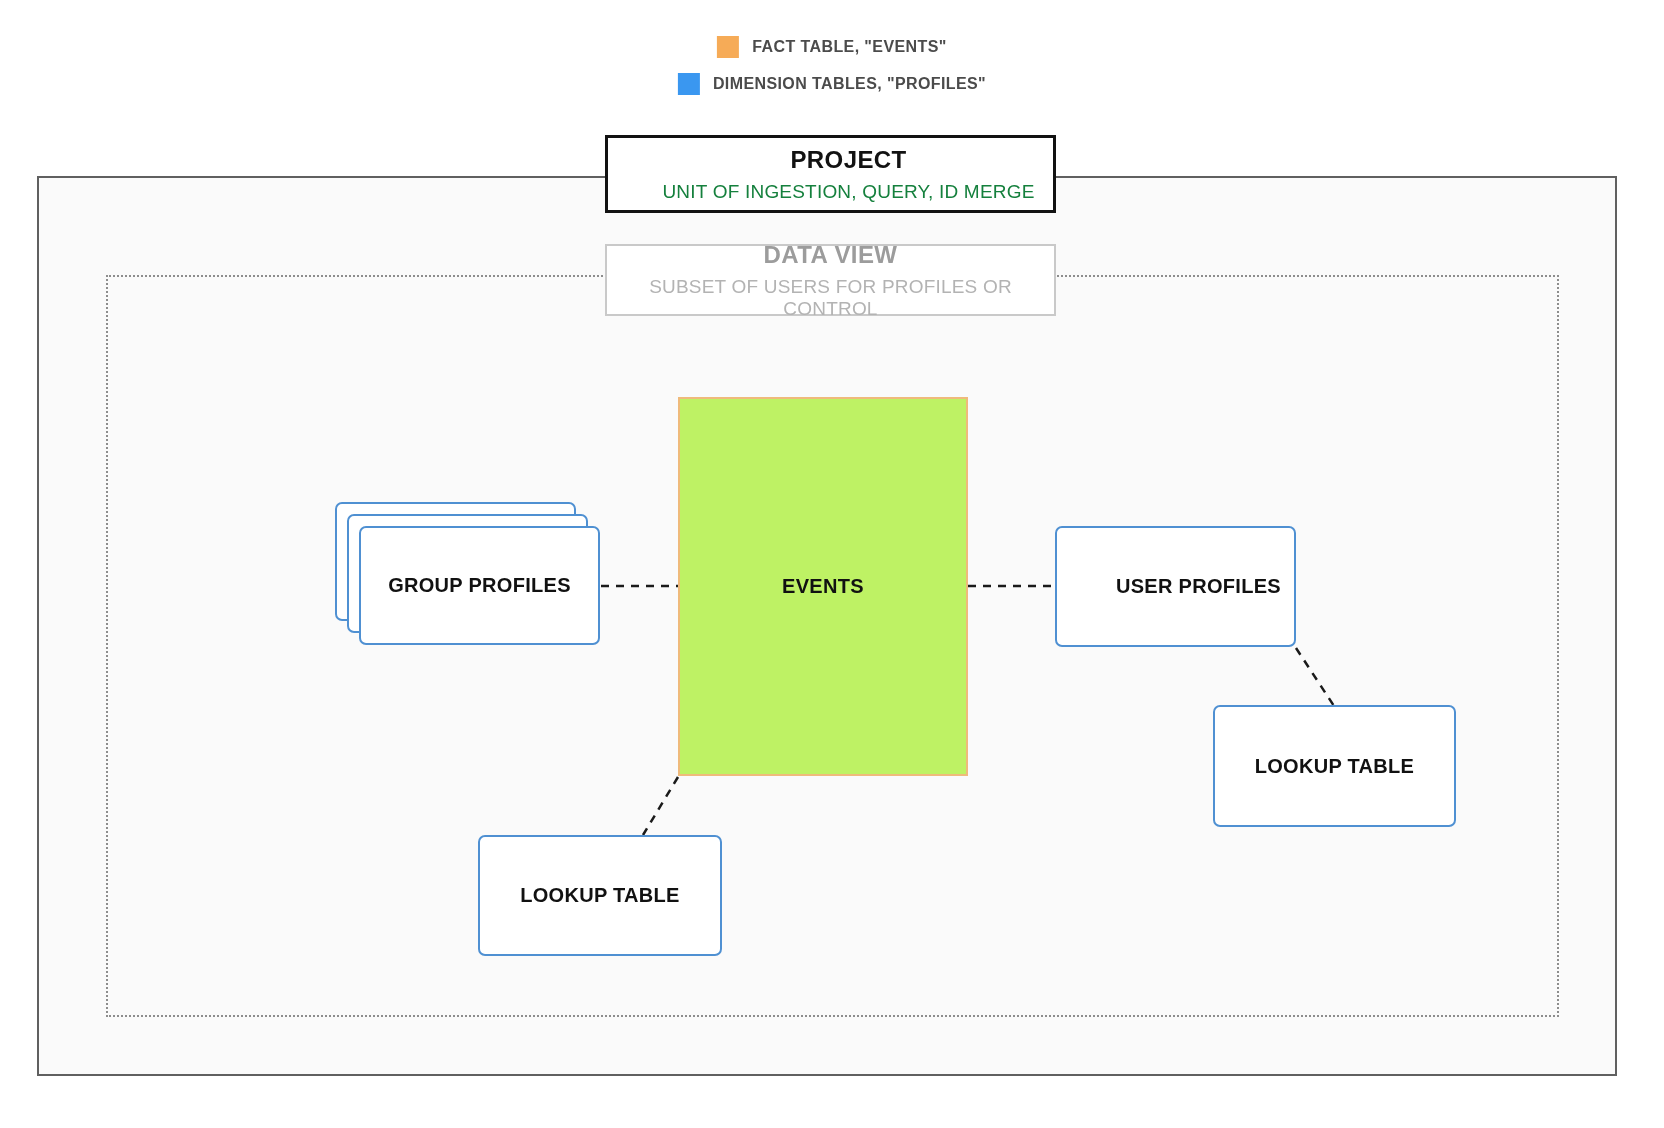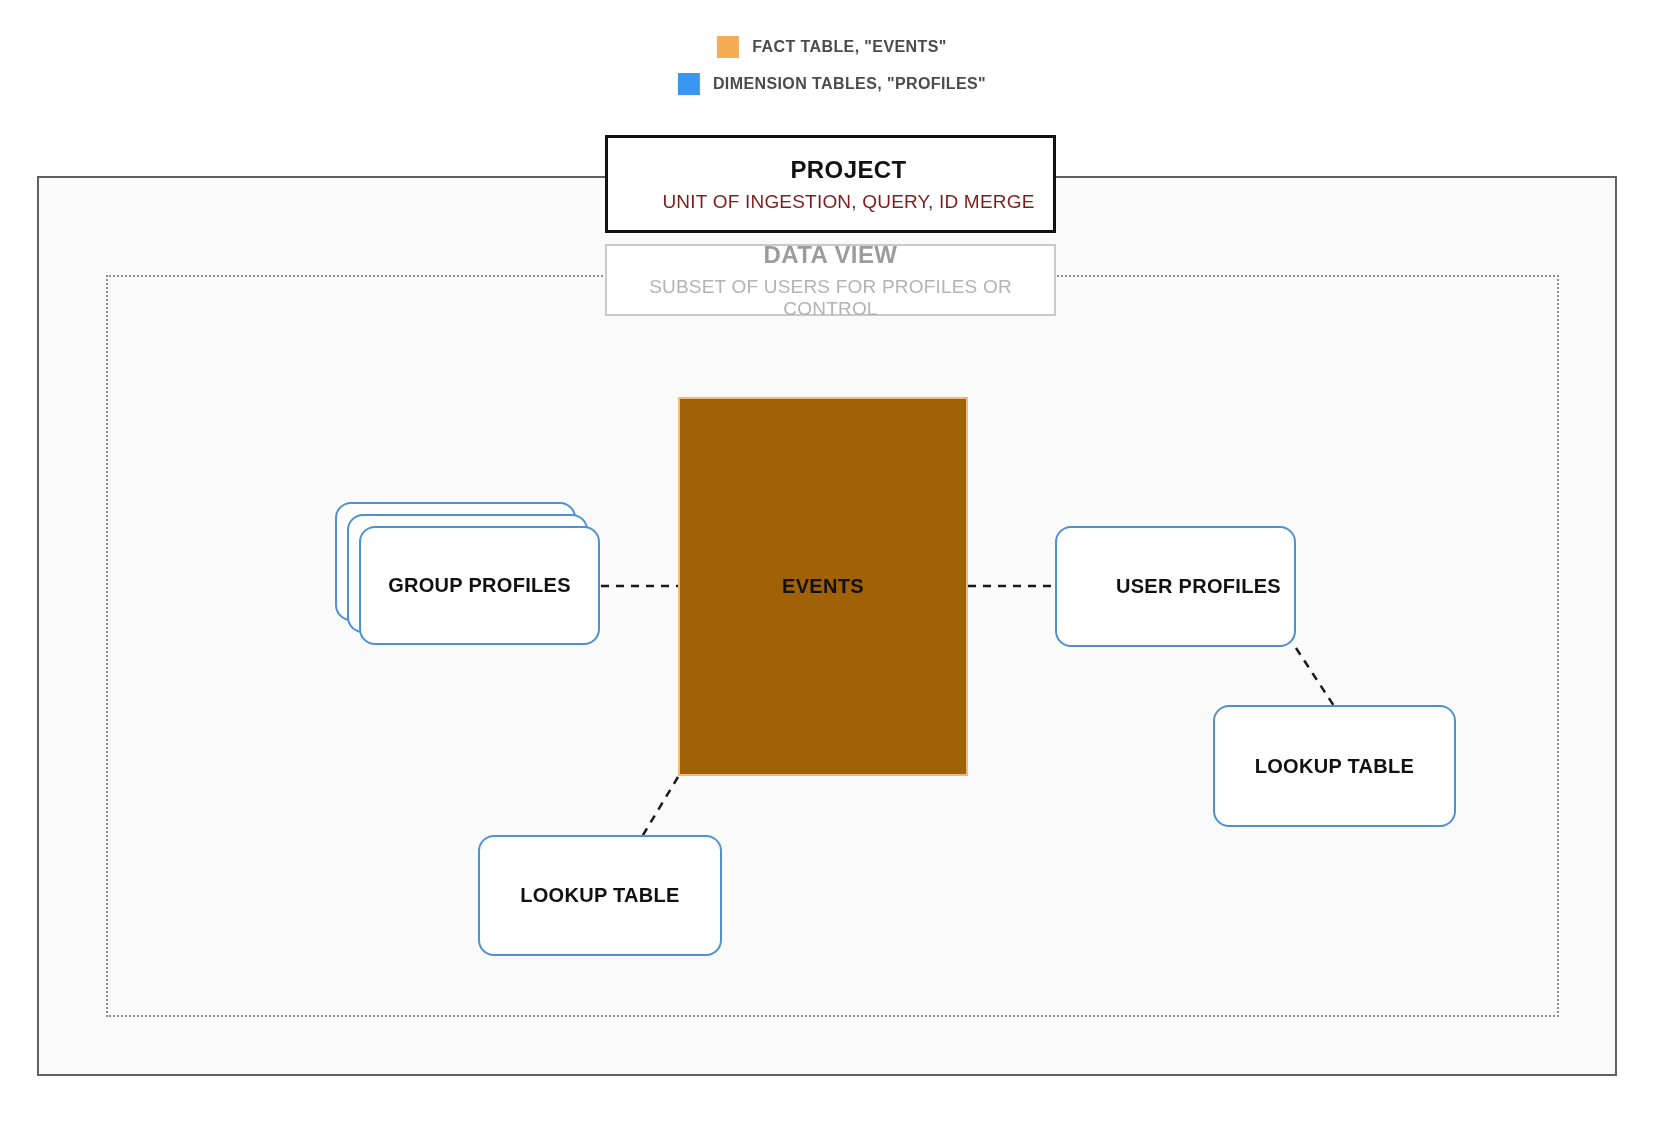--- a/index.html
+++ b/index.html
@@ -33,41 +33,41 @@
     position: absolute; left: 106px; top: 275px; width: 1453px; height: 742px;
     border: 2px dotted #8d8d8d; background: transparent; z-index: 2;
   }
 
   
   .header-box {
     position: absolute; left: 605px; width: 451px; background: #ffffff; z-index: 5;
     display: flex; flex-direction: column; align-items: center; justify-content: center;
     gap: 7px; text-align: center;
   }
-  .project-box { top: 135px; height: 98px; border: 3px solid #121212; padding-left: 36px; }
+  .project-box { top: 135px; height: 78px; border: 3px solid #121212; padding-left: 36px; }
   .project-box .box-title { font-size: 24px; font-weight: 700; color: #121212; letter-spacing: 0.4px; }
-  .project-box .box-subtitle { font-size: 19px; font-weight: 400; color: #7f1d1d; letter-spacing: 0.2px; }
+  .project-box .box-subtitle { font-size: 19px; font-weight: 400; color: #15803d; letter-spacing: 0.2px; }
   .dataview-box { top: 244px; height: 72px; border: 2px solid #c9c9c9; }
   .dataview-box .box-title { font-size: 24px; font-weight: 700; color: #9c9c9c; letter-spacing: 0.4px; }
   .dataview-box .box-subtitle { font-size: 19px; font-weight: 400; color: #b3b3b3; letter-spacing: 0.2px; }
 
   
   .connectors { position: absolute; inset: 0; width: 1664px; height: 1128px; z-index: 3; }
 
   
   .node-label { font-size: 20px; font-weight: 700; color: #111111; letter-spacing: 0.3px; white-space: nowrap; }
 
   .events-box {
     position: absolute; left: 678px; top: 397px; width: 290px; height: 379px;
-    border: 2px solid #efba7b; background: #a16207; z-index: 4;
+    border: 2px solid #efba7b; background: #bef264; z-index: 4;
     display: flex; align-items: center; justify-content: center;
   }
 
   .blue-card {
-    border: 2.5px solid #4f90d2; border-radius: 16px; background: #ffffff;
+    border: 2.5px solid #4f90d2; border-radius: 7px; background: #ffffff;
     display: flex; align-items: center; justify-content: center;
   }
 
   .group-stack { position: absolute; left: 335px; top: 502px; width: 266px; height: 144px; z-index: 4; }
   .group-stack .stack-card { position: absolute; width: 241px; height: 119px; }
   .group-stack .stack-back-2 { left: 0; top: 0; }
   .group-stack .stack-back-1 { left: 12px; top: 12px; }
   .group-stack .stack-front  { left: 24px; top: 24px; }
 
   .user-profiles-box { position: absolute; left: 1055px; top: 526px; width: 241px; height: 121px; z-index: 4; padding-left: 46px; }

